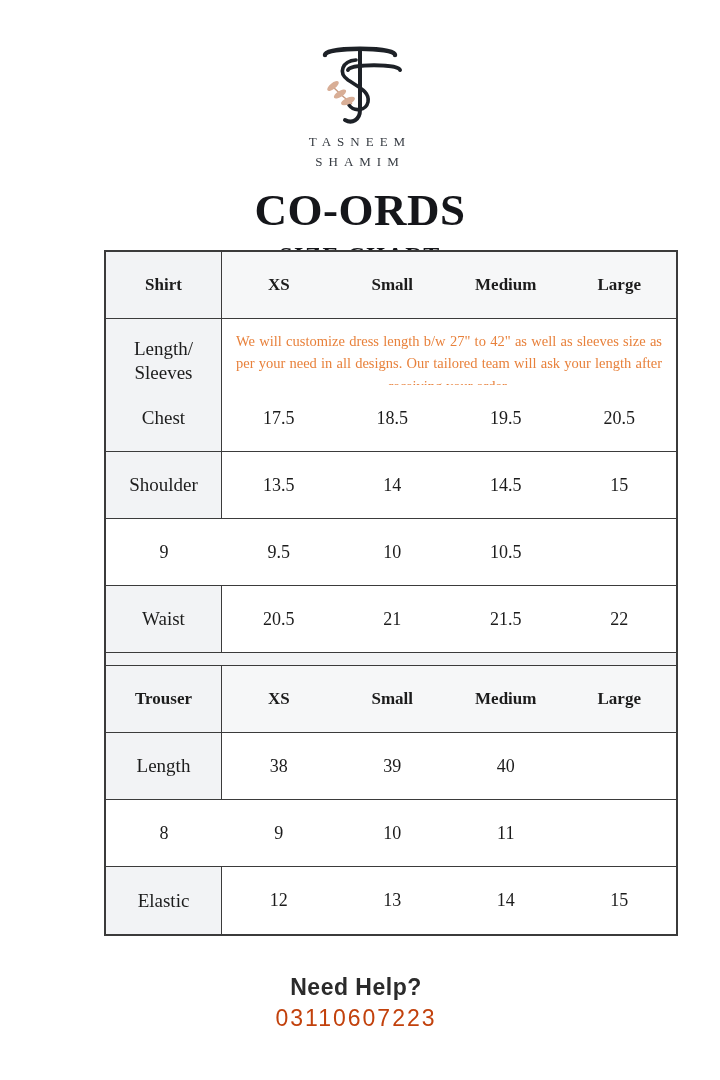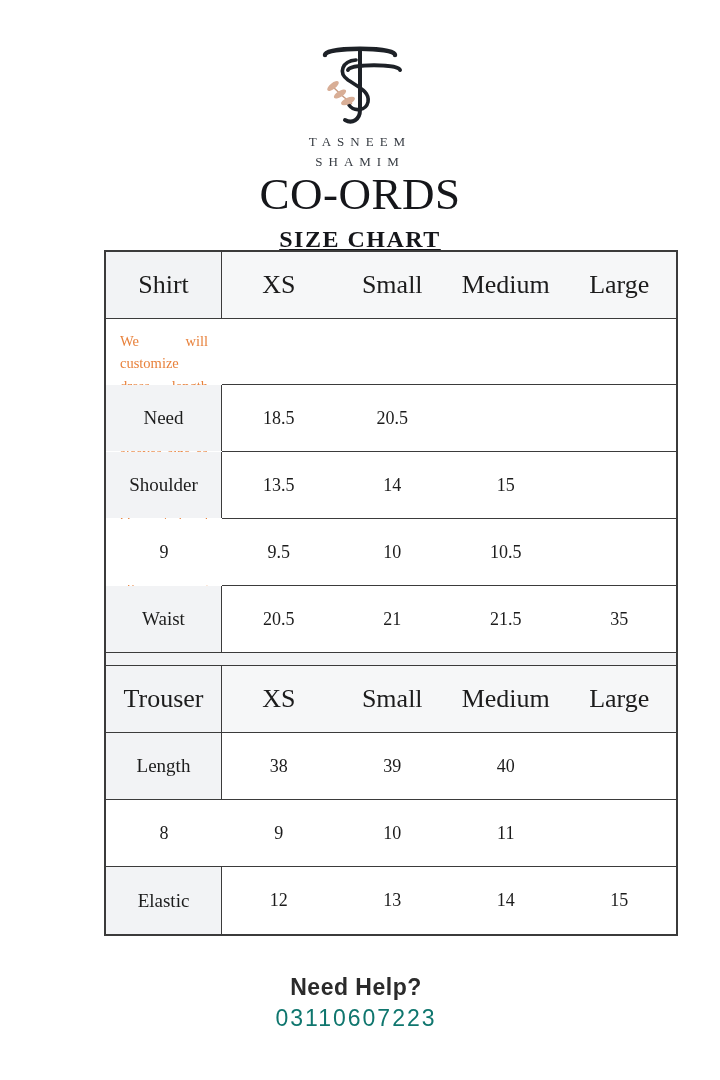--- a/index.html
+++ b/index.html
@@ -21,23 +21,23 @@
   }
   .logo-wrap { display:inline-block; width:96px; height:96px; }
   .brand-name {
     margin-top:-6px;
     font-size:13px;
     letter-spacing:6px;
     color:#373c43;
     line-height:20px;
   }
   .page-title {
-    margin-top:0;
+    margin-top:16px;
     font-size:45px;
-    font-weight:400;
+    font-weight:700;
     letter-spacing:0.5px;
     color:#15161a;
     line-height:44px;
   }
   .page-subtitle {
     margin-top:10px;
     font-size:24px;
     font-weight:600;
     letter-spacing:1.5px;
     color:#15161a;
@@ -66,21 +66,21 @@
     background:#ffffff;
     text-align:center;
   }
   .cell.label {
     border-right:1px solid #3b3b3b;
     background:#f2f3f5;
     font-size:19px;
     white-space:pre-line;
     line-height:24px;
   }
-  .header-row .cell { background:#f6f7f8; font-size:26px; }
+  .header-row .cell { background:#f6f7f8; font-size:17px;font-weight:bold; }
   .header-row .cell.label { background:#f2f3f5; }
   .cell.note {
     padding:6px 14px;
     font-size:14.5px;
     line-height:1.55;
     color:#e8813b;
     text-align:justify;
     text-align-last:center;
     display:block;
     align-content:center;
@@ -102,21 +102,21 @@
     font-size:23px;
     font-weight:700;
     letter-spacing:0.5px;
     color:#2b2b2b;
   }
   .phone-number {
     margin-top:4px;
     font-size:23px;
     font-weight:400;
     letter-spacing:2px;
-    color:#0f766e;
+    color:#c2410c;
   }
 </style>
 </head>
 <body>
 
 <div class="page">
 
   <div class="brand-block">
     <div class="logo-wrap">
       <svg width="96" height="96" viewBox="0 0 96 96">
@@ -149,46 +149,51 @@
 
     <div class="row header-row">
       <div class="cell label">Shirt</div>
       <div class="cell">XS</div>
       <div class="cell">Small</div>
       <div class="cell">Medium</div>
       <div class="cell">Large</div>
     </div>
 
     <div class="row note-row">
+      <div class="cell label">Length/
+Sleeves</div>
       <div class="cell note">We will customize dress length b/w 27" to 42" as well as sleeves size as per your need in all designs. Our tailored team will ask your length after receiving your order.</div>
     </div>
 
     <div class="row">
-      <div class="cell label">Need</div>
+      <div class="cell label">Chest</div>
+      <div class="cell">17.5</div>
       <div class="cell">18.5</div>
+      <div class="cell">19.5</div>
       <div class="cell">20.5</div>
     </div>
     <div class="row">
       <div class="cell label">Shoulder</div>
       <div class="cell">13.5</div>
       <div class="cell">14</div>
+      <div class="cell">14.5</div>
       <div class="cell">15</div>
     </div>
     <div class="row">
       <div class="cell">9</div>
       <div class="cell">9.5</div>
       <div class="cell">10</div>
       <div class="cell">10.5</div>
     </div>
     <div class="row">
       <div class="cell label">Waist</div>
       <div class="cell">20.5</div>
       <div class="cell">21</div>
       <div class="cell">21.5</div>
-      <div class="cell">35</div>
+      <div class="cell">22</div>
     </div>
 
     <div class="sep-row"></div>
 
     <div class="row header-row">
       <div class="cell label">Trouser</div>
       <div class="cell">XS</div>
       <div class="cell">Small</div>
       <div class="cell">Medium</div>
       <div class="cell">Large</div>

